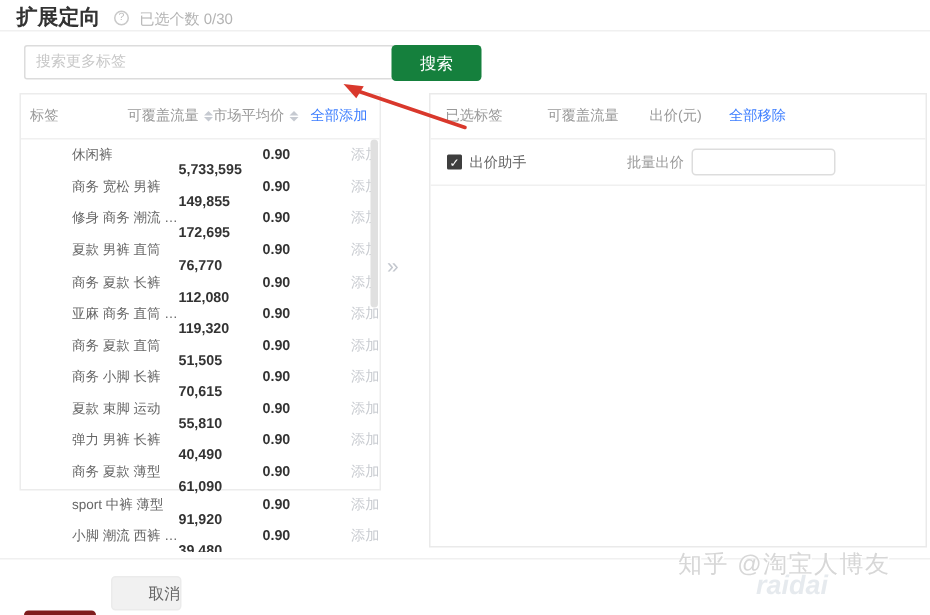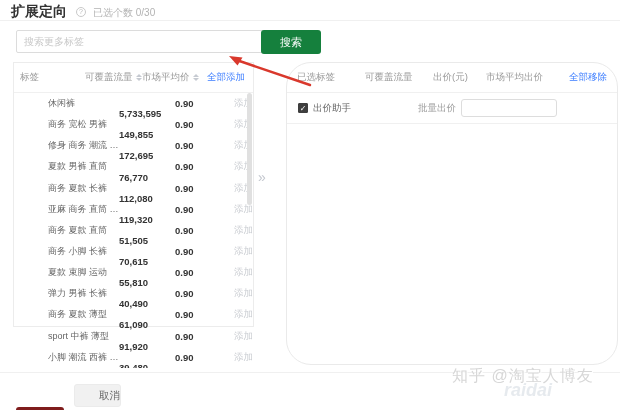--- a/index.html
+++ b/index.html
@@ -25,21 +25,21 @@
   .search-btn { left:261px; top:30px; width:60px; height:24px; background:#15803d;
     color:#fff; font-size:11px; border:none; border-radius:3px; cursor:pointer;
     font-family:inherit; }
 
   
   .arrow-svg { left:0; top:0; pointer-events:none; z-index:9; }
 
   
   .panel { border:1px solid #ececec; background:#fff; }
   .left-panel  { left:13px;  top:62px; width:241px; height:265px; }
-  .right-panel { left:286px; top:62px; width:332px; height:303px; border-color:#eaeaea;border-radius:25px; }
+  .right-panel { left:286px; top:62px; width:332px; height:303px; border-color:#eaeaea; }
 
   .hdr-row { display:flex; align-items:center; height:30px; border-bottom:1px solid #f0f0f0;
     font-size:9.5px; color:#999; }
   .lt-hdr .c-tag     { width:71px; padding-left:6px; }
   .lt-hdr .c-traffic { width:57px; display:flex; align-items:center; }
   .lt-hdr .c-price   { width:58px; display:flex; align-items:center; }
   .lt-hdr .c-addall  { flex:1; text-align:right; padding-right:8px; }
   .link-blue { color:#3d7eff; cursor:pointer; }
 
   .sort-icon { display:inline-flex; flex-direction:column; margin-left:3px; cursor:pointer; }
@@ -220,21 +220,20 @@
   <div class="scroll-thumb"></div>
 </div>
 
 <div class="abs expander">»</div>
 
 <div class="abs panel right-panel">
   <div class="hdr-row rt-hdr">
     <div class="c-sel">已选标签</div>
     <div class="c-traffic">可覆盖流量</div>
     <div class="c-bid">出价(元)</div>
-    <div class="c-market">市场平均出价</div>
     <div class="c-removeall link-blue">全部移除</div>
   </div>
   <div class="assist-row">
     <div class="checkbox checked">✓</div>
     <span class="assist-label">出价助手</span>
     <span class="batch-label">批量出价</span>
     <input class="batch-input" type="text" value="" style="">
   </div>
   <div></div>
 </div>

